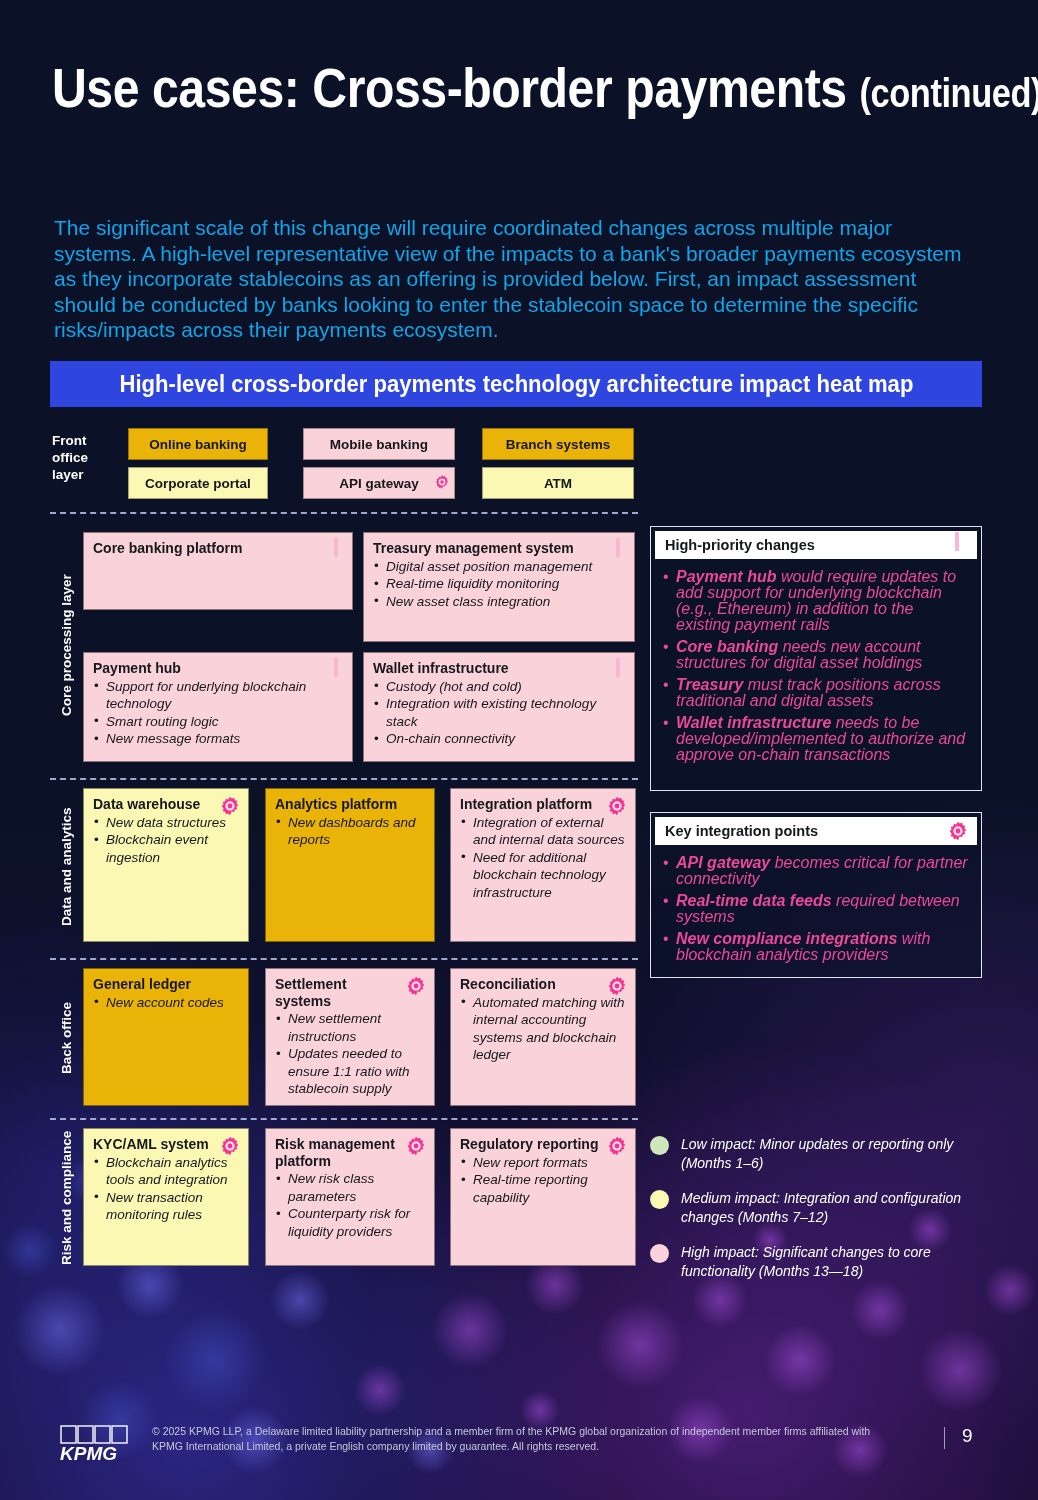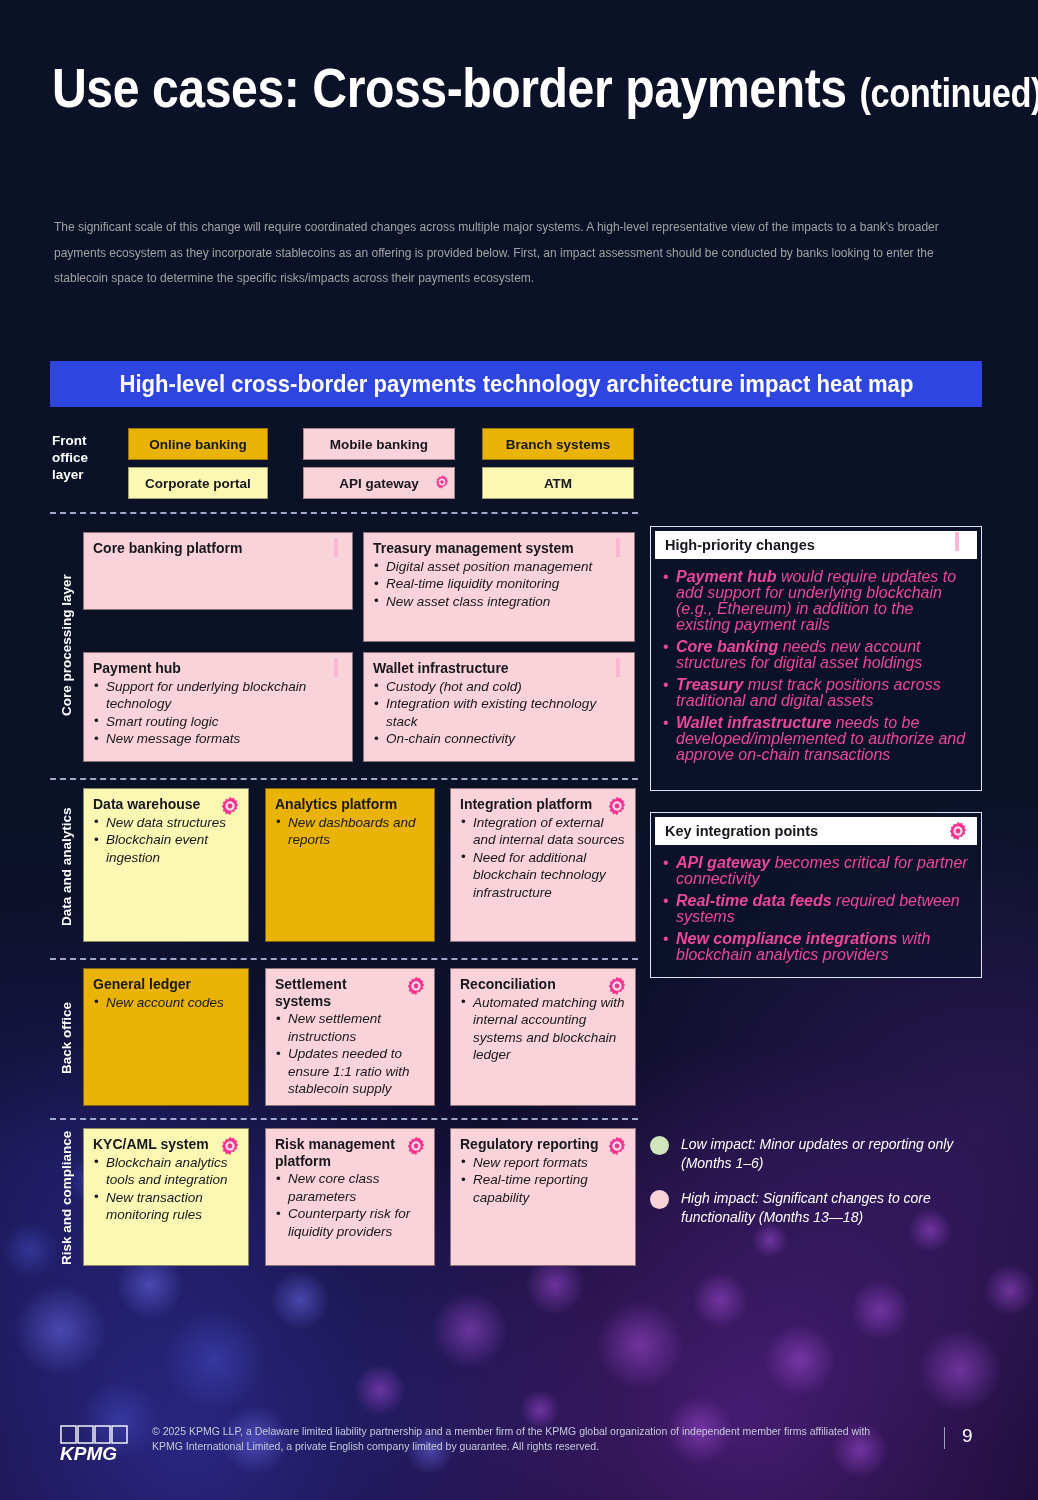--- a/index.html
+++ b/index.html
@@ -49,22 +49,22 @@
   .page-title .cont {
     font-size: 40px;
   }
 
   
   .intro {
     position: absolute;
     left: 54px;
     top: 215px;
     width: 920px;
-    color: #a3a3a3;
-    font-size: 12px;
+    color: #0ea5e9;
+    font-size: 21px;
     line-height: 25.5px;
   }
 
   
   .banner {
     position: absolute;
     left: 50px;
     top: 361px;
     width: 932px;
     height: 46px;
@@ -474,21 +474,21 @@
           <svg width="22" height="22" viewBox="0 0 24 24">
             <path fill="#f5338f" d="M12 1.8l1.9 2.0 2.6-.9 .7 2.7 2.7 .7-.9 2.6 2.0 1.9-2.0 1.9 .9 2.6-2.7 .7-.7 2.7-2.6-.9L12 22.2l-1.9-2.0-2.6 .9-.7-2.7-2.7-.7 .9-2.6L3 12l2.0-1.9-.9-2.6 2.7-.7 .7-2.7 2.6 .9z"></path>
             <circle cx="12" cy="12" r="5.1" fill="#fdd9ea"></circle>
             <circle cx="12" cy="12" r="2.6" fill="#f5338f"></circle>
           </svg>
         </span>
       </div>
       <div class="card c-pink" style="left: 265px; top: 1128px; width: 170px; height: 138px;">
         <div class="card-title">Risk management platform</div>
         <ul>
-          <li>New core class parameters</li>
+          <li>New risk class parameters</li>
           <li>Counterparty risk for liquidity providers</li>
         </ul>
         <span class="ic ic-gear" style="right: 7px; top: 6px;">
           <svg width="22" height="22" viewBox="0 0 24 24">
             <path fill="#f5338f" d="M12 1.8l1.9 2.0 2.6-.9 .7 2.7 2.7 .7-.9 2.6 2.0 1.9-2.0 1.9 .9 2.6-2.7 .7-.7 2.7-2.6-.9L12 22.2l-1.9-2.0-2.6 .9-.7-2.7-2.7-.7 .9-2.6L3 12l2.0-1.9-.9-2.6 2.7-.7 .7-2.7 2.6 .9z"></path>
             <circle cx="12" cy="12" r="5.1" fill="#fdd9ea"></circle>
             <circle cx="12" cy="12" r="2.6" fill="#f5338f"></circle>
           </svg>
         </span>
       </div>
@@ -537,20 +537,24 @@
           <li><b>Real-time data feeds</b> required between systems</li>
           <li><b>New compliance integrations</b> with blockchain analytics providers</li>
         </ul>
       </div>
     </div>
 
   <div class="legend" id="legend-host">
       <div class="legend-item">
         <span class="legend-dot" style="background: rgb(207, 230, 189);"></span>
         <span class="legend-text">Low impact: Minor updates or reporting only (Months 1–6)</span>
+      </div>
+      <div class="legend-item">
+        <span class="legend-dot" style="background: rgb(251, 248, 180);"></span>
+        <span class="legend-text">Medium impact: Integration and configuration changes (Months 7–12)</span>
       </div>
       <div class="legend-item">
         <span class="legend-dot" style="background: rgb(250, 210, 217);"></span>
         <span class="legend-text">High impact: Significant changes to core functionality (Months 13—18)</span>
       </div>
     </div>
 
   <svg class="footer-logo" viewBox="0 0 76 40">
     <g fill="none" stroke="#ffffff" stroke-width="1.4">
       <rect x="3" y="2" width="15" height="17"></rect>

